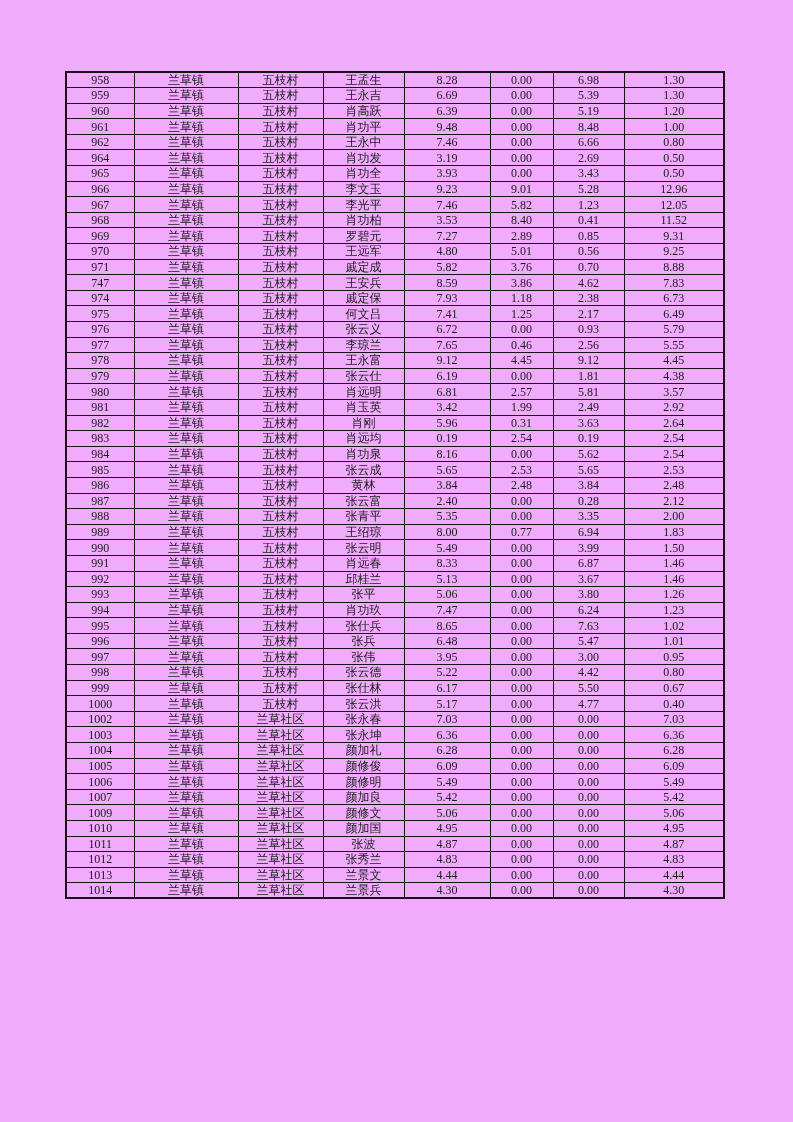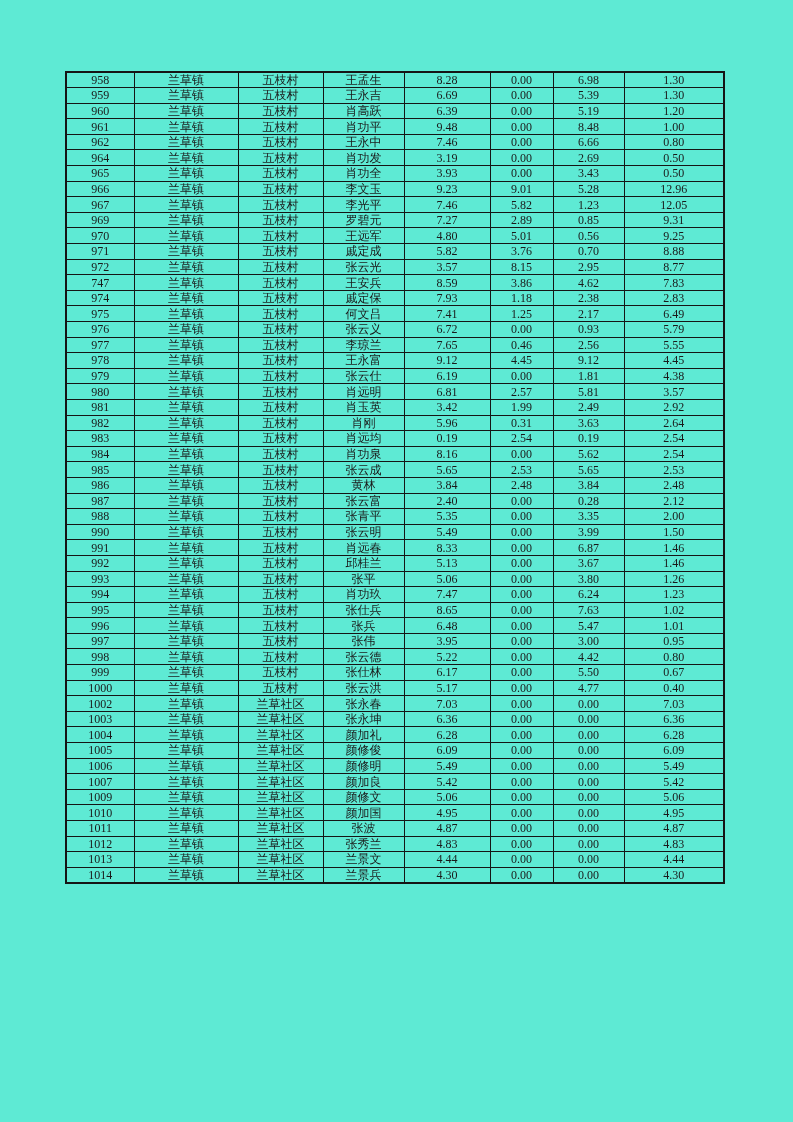--- a/index.html
+++ b/index.html
@@ -4,21 +4,21 @@
 <style>
   html, body {
     margin: 0;
     padding: 0;
     background: #e8e8e8;
   }
   .sheet {
     position: relative;
     width: 793px;
     height: 1122px;
-    background: #5eead4;
+    background: #f0abfc;
     overflow: hidden;
     font-family: "Liberation Serif", serif;
     color: #1a1a1a;
   }
   table.roster {
     position: absolute;
     left: 65px;
     top: 71px;
     width: 658px;
     border-collapse: collapse;
@@ -142,20 +142,30 @@
           <td><span>967</span></td>
           <td><span class="u">兰草镇</span></td>
           <td><span class="u">五枝村</span></td>
           <td><span class="u">李光平</span></td>
           <td><span>7.46</span></td>
           <td><span>5.82</span></td>
           <td><span>1.23</span></td>
           <td><span>12.05</span></td>
         </tr>
         <tr>
+          <td><span>968</span></td>
+          <td><span class="u">兰草镇</span></td>
+          <td><span class="u">五枝村</span></td>
+          <td><span class="u">肖功柏</span></td>
+          <td><span>3.53</span></td>
+          <td><span>8.40</span></td>
+          <td><span>0.41</span></td>
+          <td><span>11.52</span></td>
+        </tr>
+        <tr>
           <td><span>969</span></td>
           <td><span class="u">兰草镇</span></td>
           <td><span class="u">五枝村</span></td>
           <td><span class="u">罗碧元</span></td>
           <td><span>7.27</span></td>
           <td><span>2.89</span></td>
           <td><span>0.85</span></td>
           <td><span>9.31</span></td>
         </tr>
         <tr>
@@ -172,48 +182,38 @@
           <td><span>971</span></td>
           <td><span class="u">兰草镇</span></td>
           <td><span class="u">五枝村</span></td>
           <td><span class="u">戚定成</span></td>
           <td><span>5.82</span></td>
           <td><span>3.76</span></td>
           <td><span>0.70</span></td>
           <td><span>8.88</span></td>
         </tr>
         <tr>
-          <td><span>972</span></td>
-          <td><span class="u">兰草镇</span></td>
-          <td><span class="u">五枝村</span></td>
-          <td><span class="u">张云光</span></td>
-          <td><span>3.57</span></td>
-          <td><span>8.15</span></td>
-          <td><span>2.95</span></td>
-          <td><span>8.77</span></td>
-        </tr>
-        <tr>
           <td><span>747</span></td>
           <td><span class="u">兰草镇</span></td>
           <td><span class="u">五枝村</span></td>
           <td><span class="u">王安兵</span></td>
           <td><span>8.59</span></td>
           <td><span>3.86</span></td>
           <td><span>4.62</span></td>
           <td><span>7.83</span></td>
         </tr>
         <tr>
           <td><span>974</span></td>
           <td><span class="u">兰草镇</span></td>
           <td><span class="u">五枝村</span></td>
           <td><span class="u">戚定保</span></td>
           <td><span>7.93</span></td>
           <td><span>1.18</span></td>
           <td><span>2.38</span></td>
-          <td><span>2.83</span></td>
+          <td><span>6.73</span></td>
         </tr>
         <tr>
           <td><span>975</span></td>
           <td><span class="u">兰草镇</span></td>
           <td><span class="u">五枝村</span></td>
           <td><span class="u">何文吕</span></td>
           <td><span>7.41</span></td>
           <td><span>1.25</span></td>
           <td><span>2.17</span></td>
           <td><span>6.49</span></td>
@@ -342,20 +342,30 @@
           <td><span>988</span></td>
           <td><span class="u">兰草镇</span></td>
           <td><span class="u">五枝村</span></td>
           <td><span class="u">张青平</span></td>
           <td><span>5.35</span></td>
           <td><span>0.00</span></td>
           <td><span>3.35</span></td>
           <td><span>2.00</span></td>
         </tr>
         <tr>
+          <td><span>989</span></td>
+          <td><span class="u">兰草镇</span></td>
+          <td><span class="u">五枝村</span></td>
+          <td><span class="u">王绍琼</span></td>
+          <td><span>8.00</span></td>
+          <td><span>0.77</span></td>
+          <td><span>6.94</span></td>
+          <td><span>1.83</span></td>
+        </tr>
+        <tr>
           <td><span>990</span></td>
           <td><span class="u">兰草镇</span></td>
           <td><span class="u">五枝村</span></td>
           <td><span class="u">张云明</span></td>
           <td><span>5.49</span></td>
           <td><span>0.00</span></td>
           <td><span>3.99</span></td>
           <td><span>1.50</span></td>
         </tr>
         <tr>

